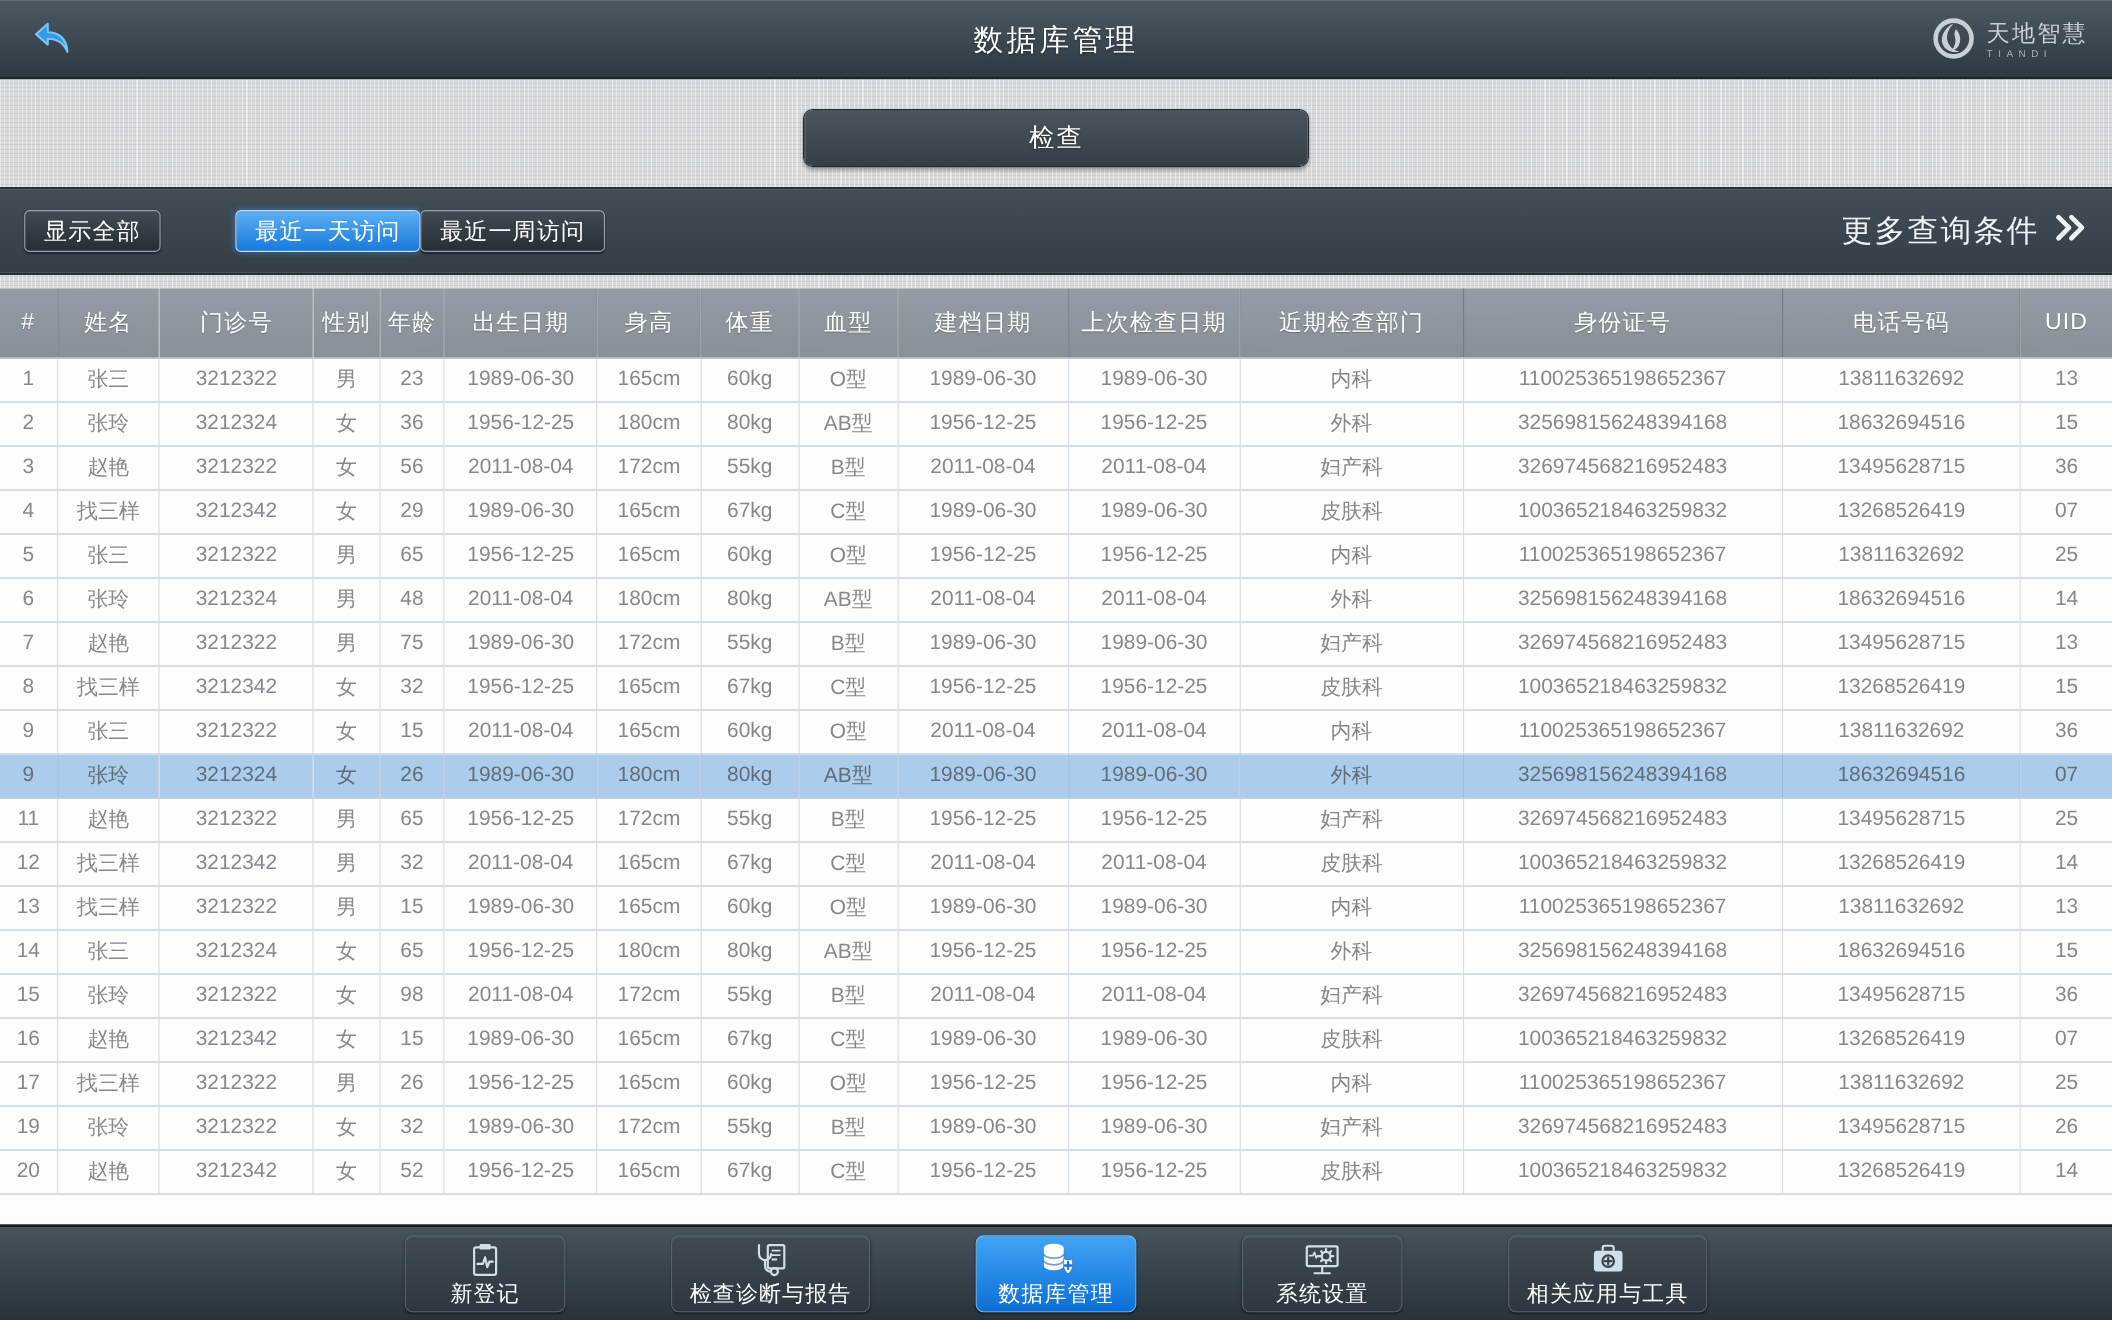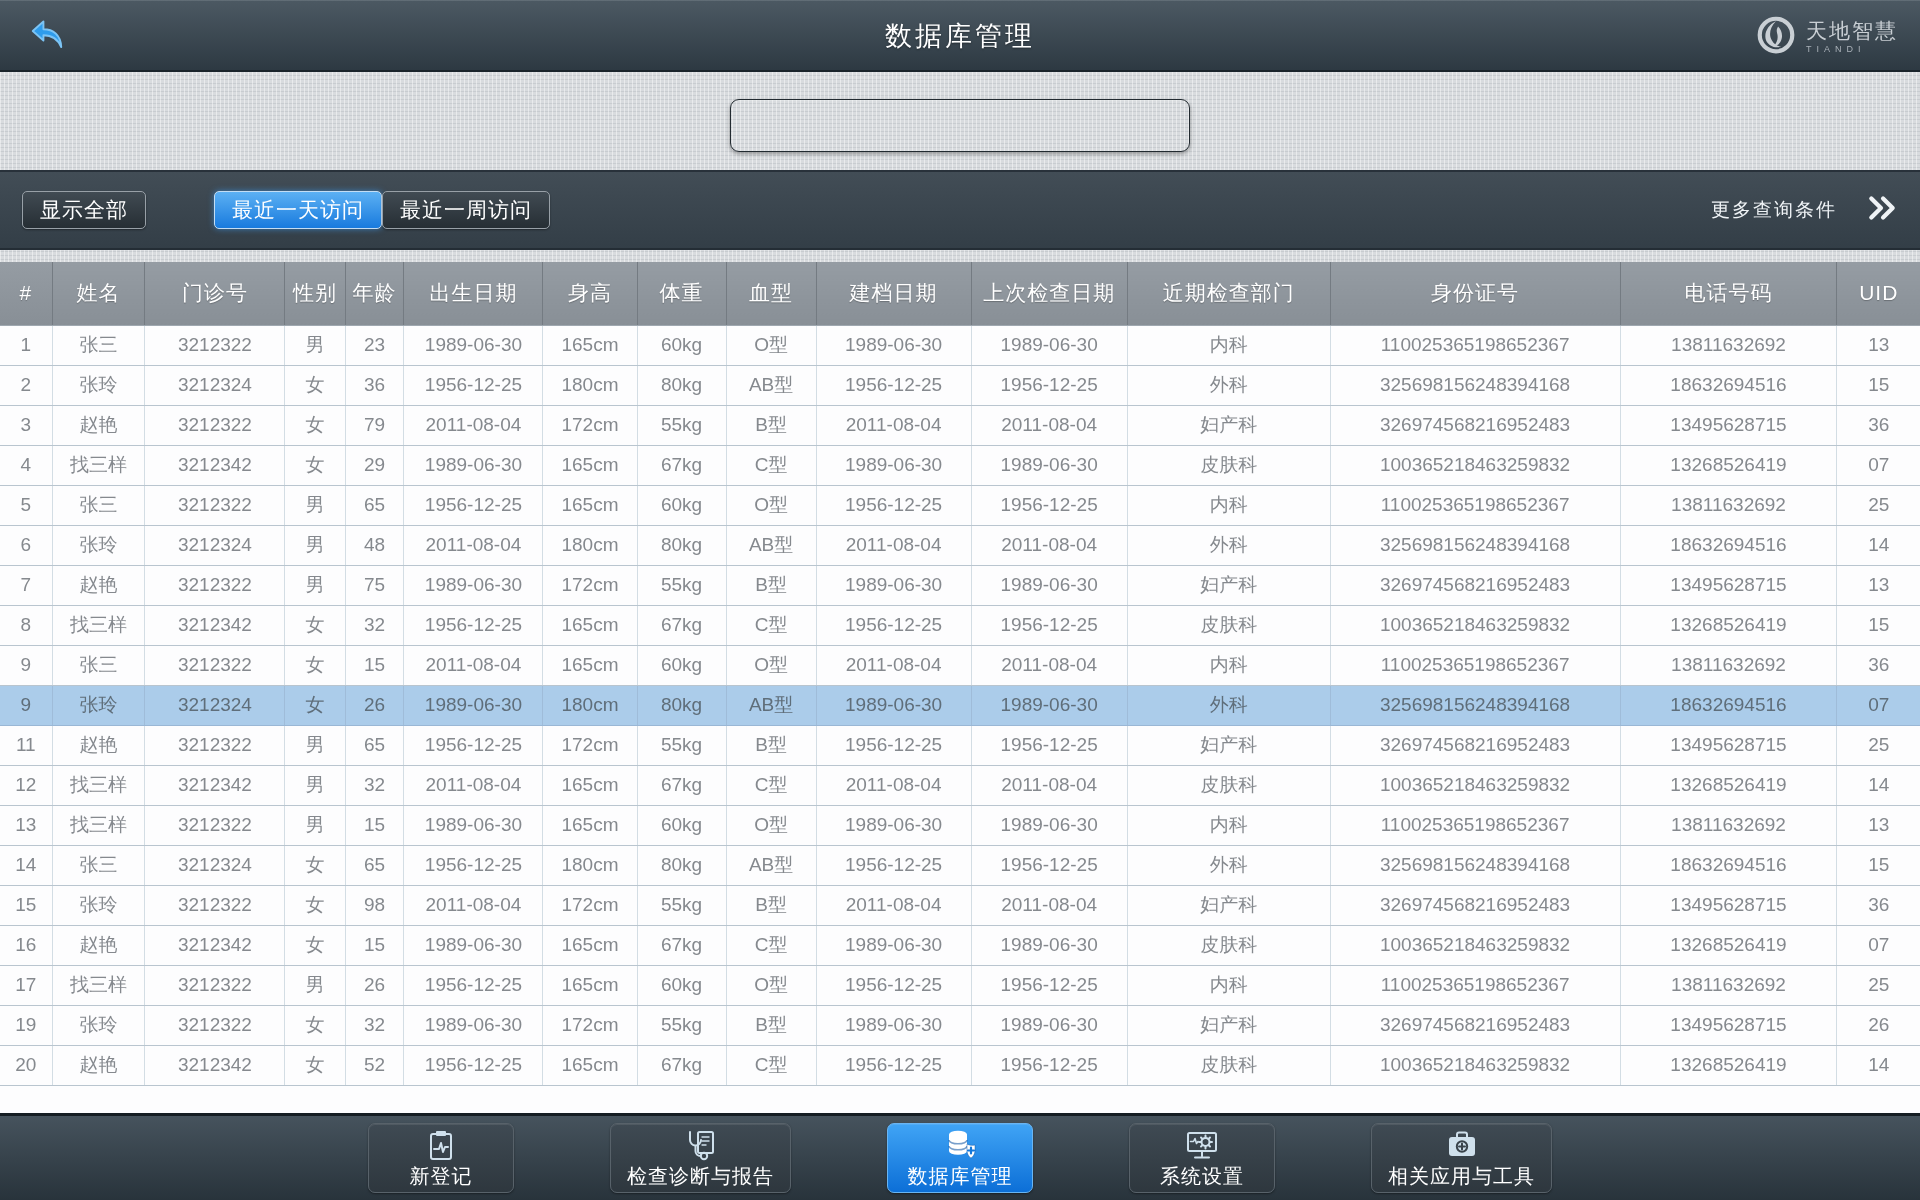--- a/index.html
+++ b/index.html
@@ -70,23 +70,23 @@
     border:1px solid #98a0a7;
     box-shadow:0 1px 2px rgba(0,0,0,.4);
   }
   .filter-btn.btn-all{ margin-right:68px; }
   .filter-btn.btn-day{
     background:linear-gradient(#5cb0f3,#187ade);
     border:1px solid #c3ddf4;
     box-shadow:0 0 6px rgba(60,150,235,.65);
   }
   .more-link{
-    margin-left:auto; display:flex; align-items:center; gap:29px;
+    margin-left:auto; display:flex; align-items:center; gap:12px;
     background:none; border:none; cursor:pointer;
-    color:#eff3f6; font-size:19px; letter-spacing:2px; font-family:inherit;
+    color:#eff3f6; font-size:28px; letter-spacing:2px; font-family:inherit;
   }
 
   
   .table-wrap{
     position:absolute; top:262px; left:0; width:100%; height:870px;
     background:#fdfdfe; overflow:hidden; z-index:5;
   }
   table{ width:100%; border-collapse:collapse; table-layout:fixed; }
   thead th{
     height:63px;
@@ -153,20 +153,21 @@
       </svg>
     </span>
     <span class="logo-texts">
       <span class="logo-cn">天地智慧</span>
       <span class="logo-en">TIANDI</span>
     </span>
   </div>
 </div>
 
 <div class="tabbar">
+  <button class="tab inactive">检查</button>
 </div>
 
 <div class="filterbar">
   <button class="filter-btn btn-all">显示全部</button>
   <button class="filter-btn btn-day">最近一天访问</button>
   <button class="filter-btn btn-week">最近一周访问</button>
   <button class="more-link">
     <span>更多查询条件</span>
     <span>
       <svg viewBox="0 0 30 24" width="32" height="26">
@@ -248,21 +249,21 @@
           <td>外科</td>
           <td>325698156248394168</td>
           <td>18632694516</td>
           <td>15</td>
         </tr>
         <tr>
           <td>3</td>
           <td>赵艳</td>
           <td>3212322</td>
           <td>女</td>
-          <td>79</td>
+          <td>56</td>
           <td>2011-08-04</td>
           <td>172cm</td>
           <td>55kg</td>
           <td>B型</td>
           <td>2011-08-04</td>
           <td>2011-08-04</td>
           <td>妇产科</td>
           <td>326974568216952483</td>
           <td>13495628715</td>
           <td>36</td>

